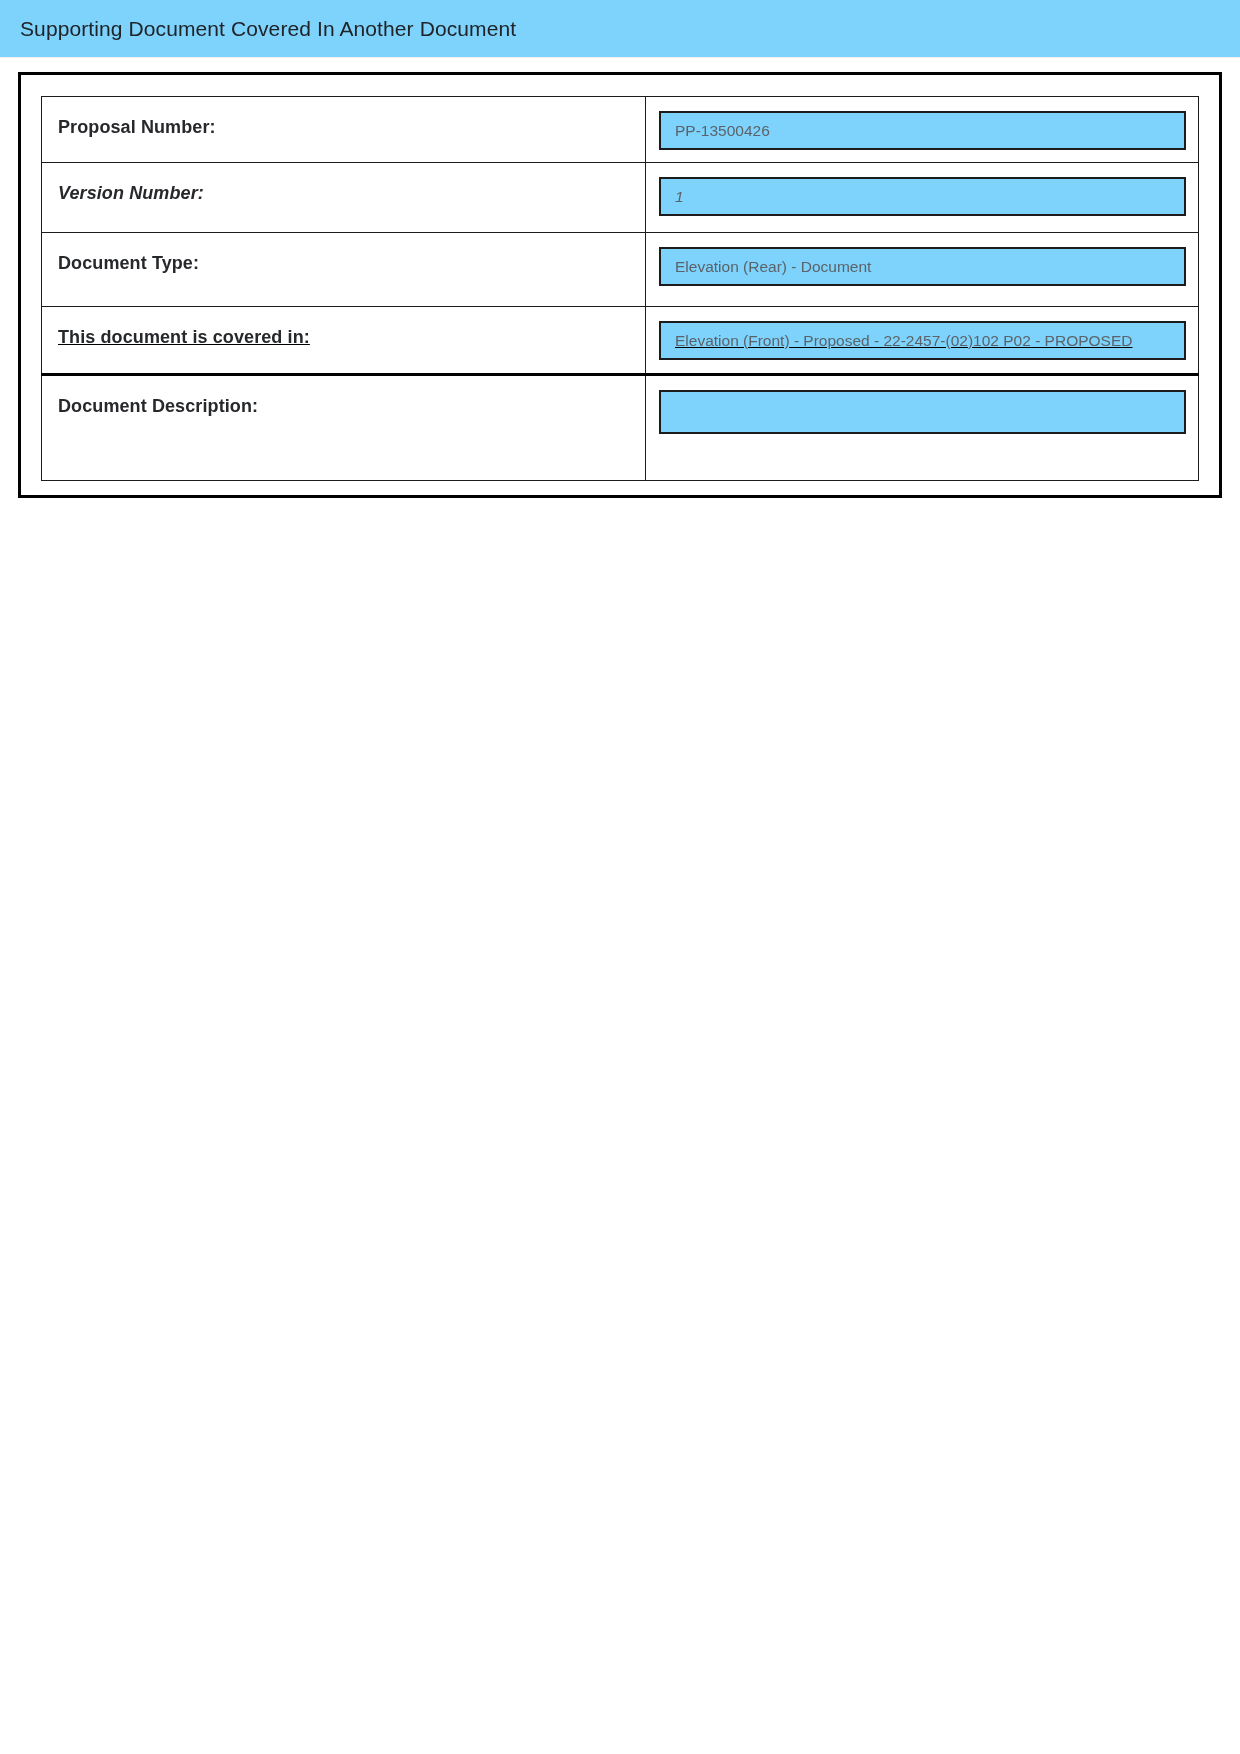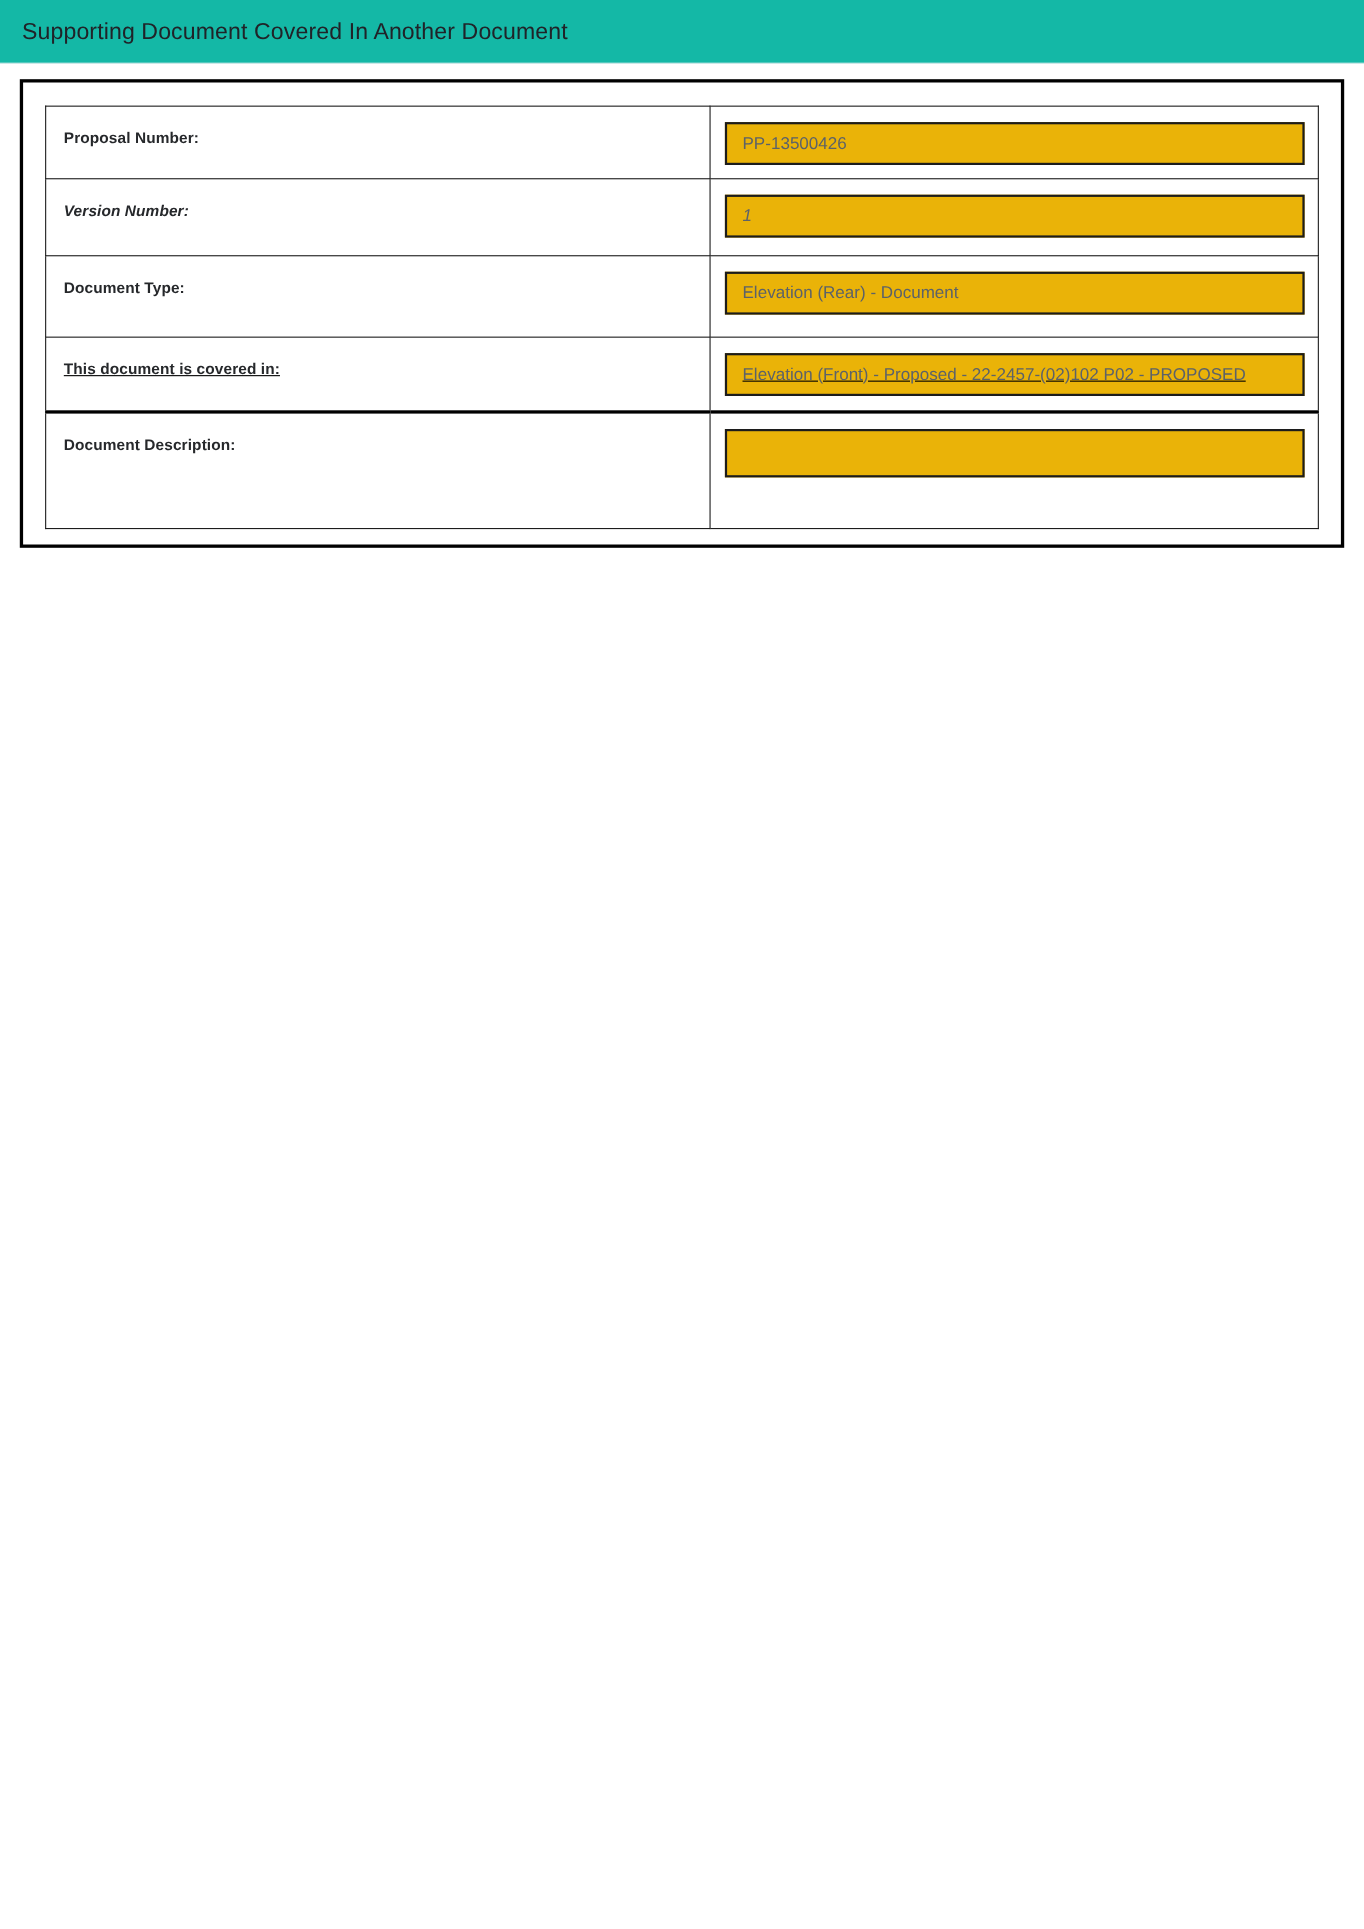--- a/index.html
+++ b/index.html
@@ -6,21 +6,21 @@
   html, body {
     width: 1240px;
     height: 1754px;
     background: #ffffff;
     font-family: "Liberation Sans", sans-serif;
   }
   
   .page-header {
     width: 100%;
     height: 58px;
-    background: #14b8a6;
+    background: #7dd3fc;
     border-bottom: 1px solid #eef0f3;
     display: flex;
     align-items: center;
     padding-left: 20px;
   }
   .page-header h1 {
     font-size: 21px;
     font-weight: 400;
     color: #202328;
     letter-spacing: 0.1px;
@@ -41,30 +41,30 @@
     border: 1px solid #000000;
   }
   table.form-table td {
     border: 1px solid #1c1c1c;
     vertical-align: top;
     background: #ffffff;
   }
   td.label-cell { width: 604px; padding: 20px 16px 0 16px; }
   td.value-cell { padding: 14px 12px 0 13px; }
   .field-label {
-    font-size: 14px;
+    font-size: 18px;
     font-weight: 700;
     color: #26282b;
     letter-spacing: 0.1px;
   }
   .input-box {
     width: 527px;
     height: 39px;
     border: 2px solid #1c1c1c;
-    background: #eab308;
+    background: #7dd3fc;
     display: flex;
     align-items: center;
     padding: 0 10px 0 14px;
     font-size: 15.5px;
     color: #5c6269;
     white-space: nowrap;
     overflow: hidden;
   }
   .input-box.tall { height: 44px; }
   tr.row-1 { height: 66px; }

